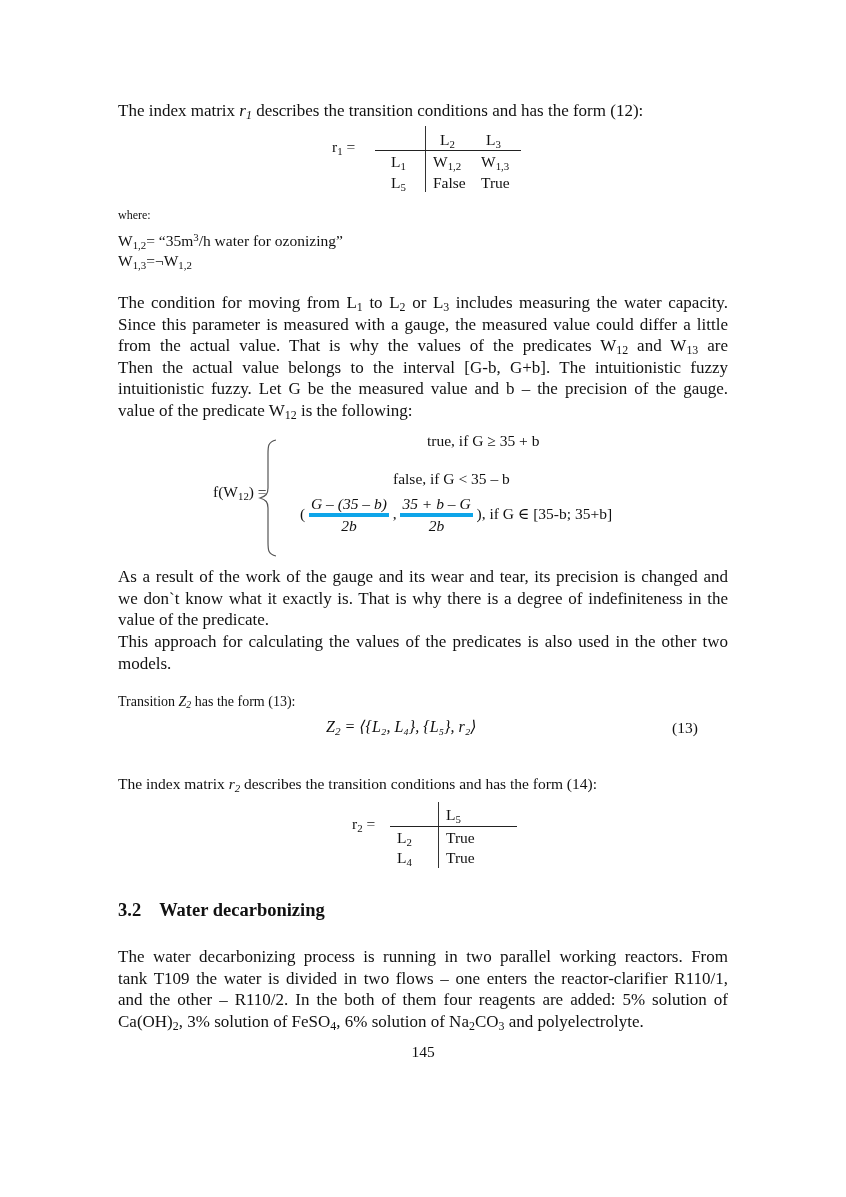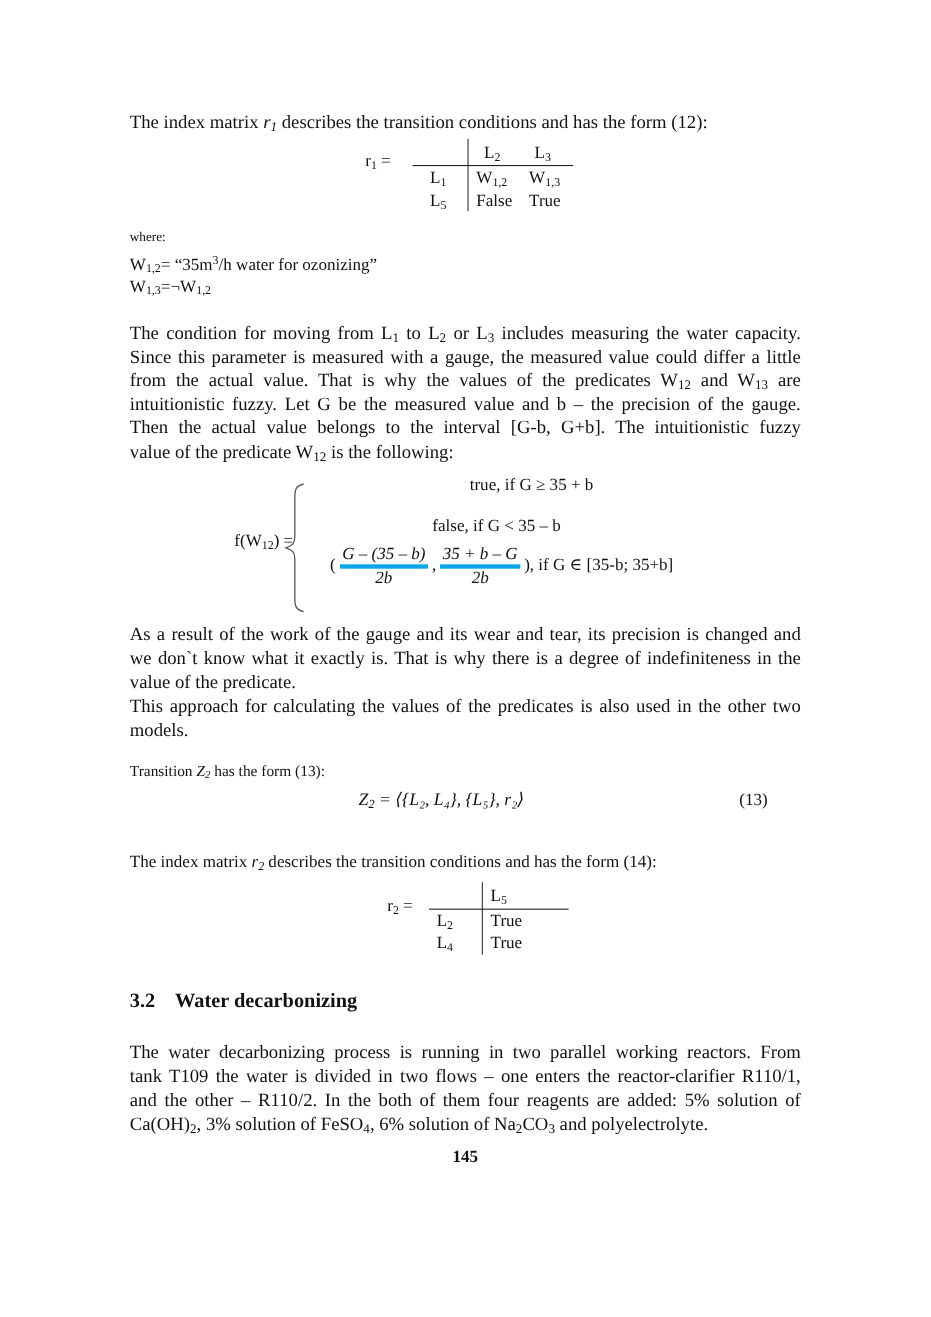--- a/index.html
+++ b/index.html
@@ -10,21 +10,21 @@
   .line { display: block; text-align: justify; text-align-last: justify; white-space: nowrap; }
   .line.last { text-align-last: left; }
   sub { font-size: 0.7em; vertical-align: -0.25em; line-height: 0; }
   sup { font-size: 0.7em; vertical-align: 0.45em; line-height: 0; }
   i { font-style: italic; }
   .mtx { position: absolute; font-size: 15.5px; }
   .mtx .cell { position: absolute; white-space: nowrap; }
   .hline { position: absolute; height: 1.3px; background: #222; }
   .vline { position: absolute; width: 1.3px; background: #333; }
   .heading { position: absolute; left: 118px; top: 900px; font-weight: bold; font-size: 18.5px; }
-  .pagenum { position: absolute; left: 0; width: 846px; top: 1043px; text-align: center; font-size: 15.5px; font-weight: bold; }
+  .pagenum { position: absolute; left: 0; width: 846px; top: 1043px; text-align: center; font-size: 15.5px; }
   .frac { display: inline-block; vertical-align: middle; text-align: center; }
   .frac .num { display: block; border-bottom: 4px solid #0ea5e9; padding: 0 2px; font-style: italic; }
   .frac .den { display: block; font-style: italic; }
 </style>
 </head>
 <body>
 
 <div class="para" style="top:100px;">
   <span class="line last"><span>The index matrix </span><i>r</i><sub><i>1</i></sub><span> describes the transition conditions and has the form (12):</span></span>
 </div>
@@ -50,22 +50,22 @@
   <span>W</span><sub>1,2</sub><span>= </span><span>“35m</span><sup>3</sup><span>/h water for ozonizing”</span>
 </div>
 <div class="abs" style="left:118px;top:252px;font-size:15.5px;white-space:nowrap;text-align:center;">
   <span>W</span><sub>1,3</sub><span>=¬</span><span>W</span><sub>1,2</sub>
 </div>
 
 <div class="para" style="top:292px;">
   <span class="line"><span>The condition for moving from L</span><sub>1</sub><span> to L</span><sub>2</sub><span> or L</span><sub>3</sub><span> includes measuring the water capacity.</span></span>
   <span class="line"><span>Since this parameter is measured with a gauge, the measured value could differ a little</span></span>
   <span class="line"><span>from the actual value. That is why the values of the predicates W</span><sub>12</sub><span> and W</span><sub>13</sub><span> are</span></span>
+  <span class="line"><span>Then the actual value belongs to the interval [G-b, G+b]. The intuitionistic fuzzy</span></span>
   <span class="line"><span>intuitionistic fuzzy. Let G be the measured value and b – the precision of the gauge.</span></span>
-  <span class="line"><span>Then the actual value belongs to the interval [G-b, G+b]. The intuitionistic fuzzy</span></span>
   <span class="line last"><span>value of the predicate W</span><sub>12</sub><span> is the following:</span></span>
 </div>
 
 <div class="abs" style="left:0;top:0;font-size:15.5px;">
   <span class="abs" style="left:176px;top:483px;white-space:nowrap;margin-left:37px;"><span>f(W</span><sub>12</sub><span>) =</span></span>
   <svg class="abs" style="left:256px;top:438px;" width="30" height="120" viewBox="0 0 30 120">
     <path d="M20 2 C12 4 12 8 12 16 L12 50 C12 56 10 58 4 60 C10 62 12 64 12 70 L12 104 C12 112 12 116 20 118" fill="none" stroke="#555" stroke-width="1.2"></path>
   </svg>
   <span class="abs" style="left:397px;top:432px;white-space:nowrap;margin-left:30px;">true, if G ≥ 35 + b</span>
   <span class="abs" style="left:393px;top:470px;white-space:nowrap;">false, if G &lt; 35 – b</span>

